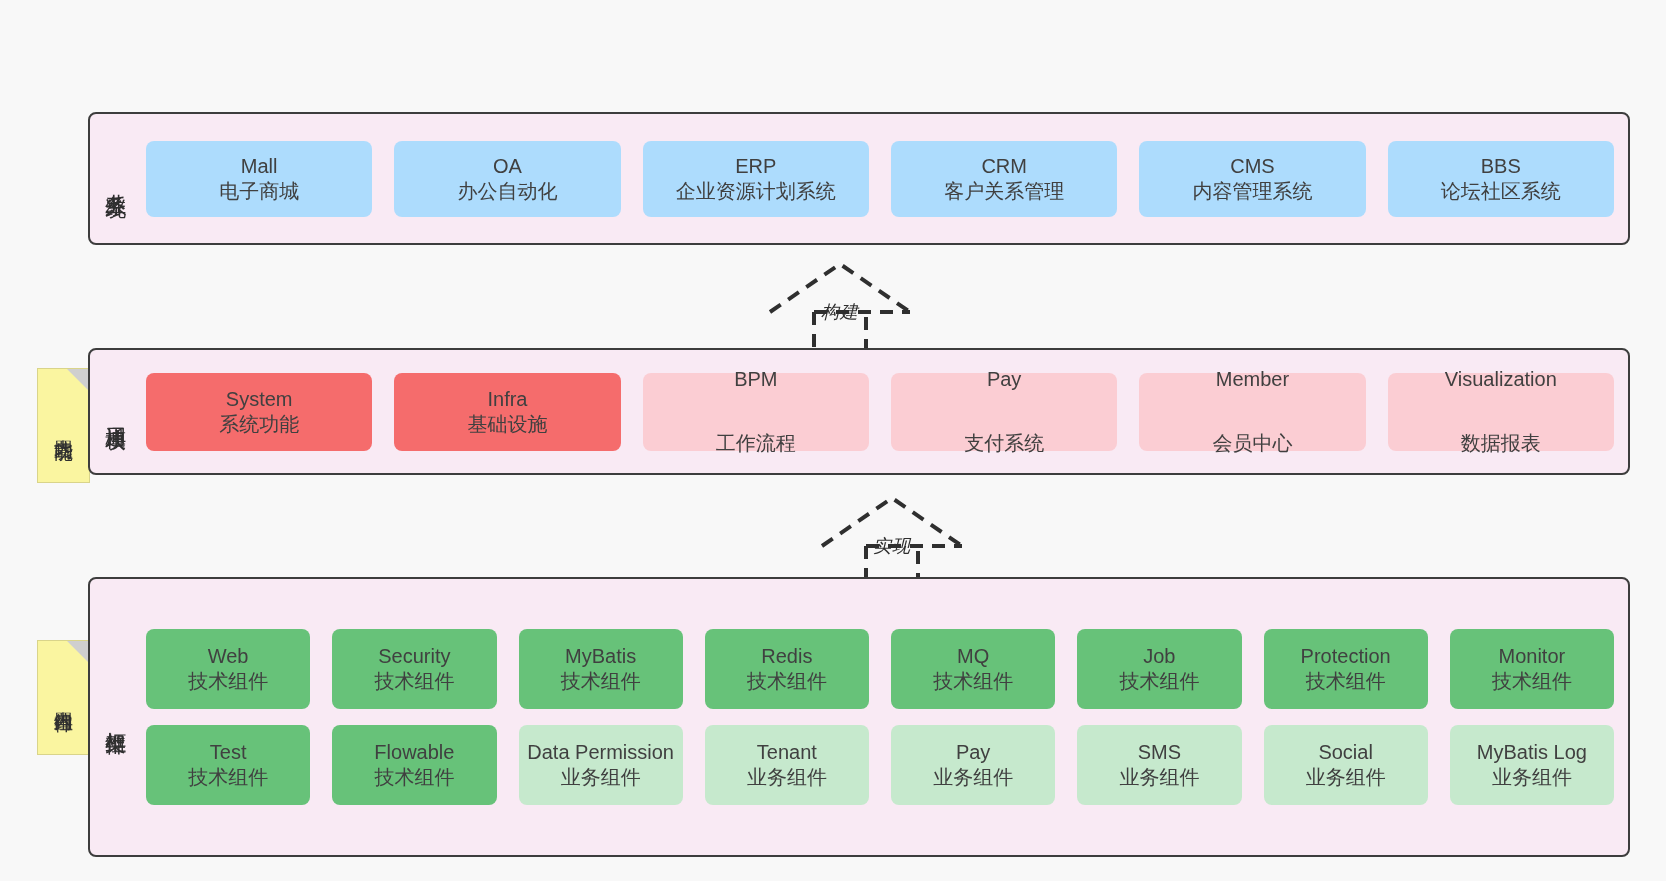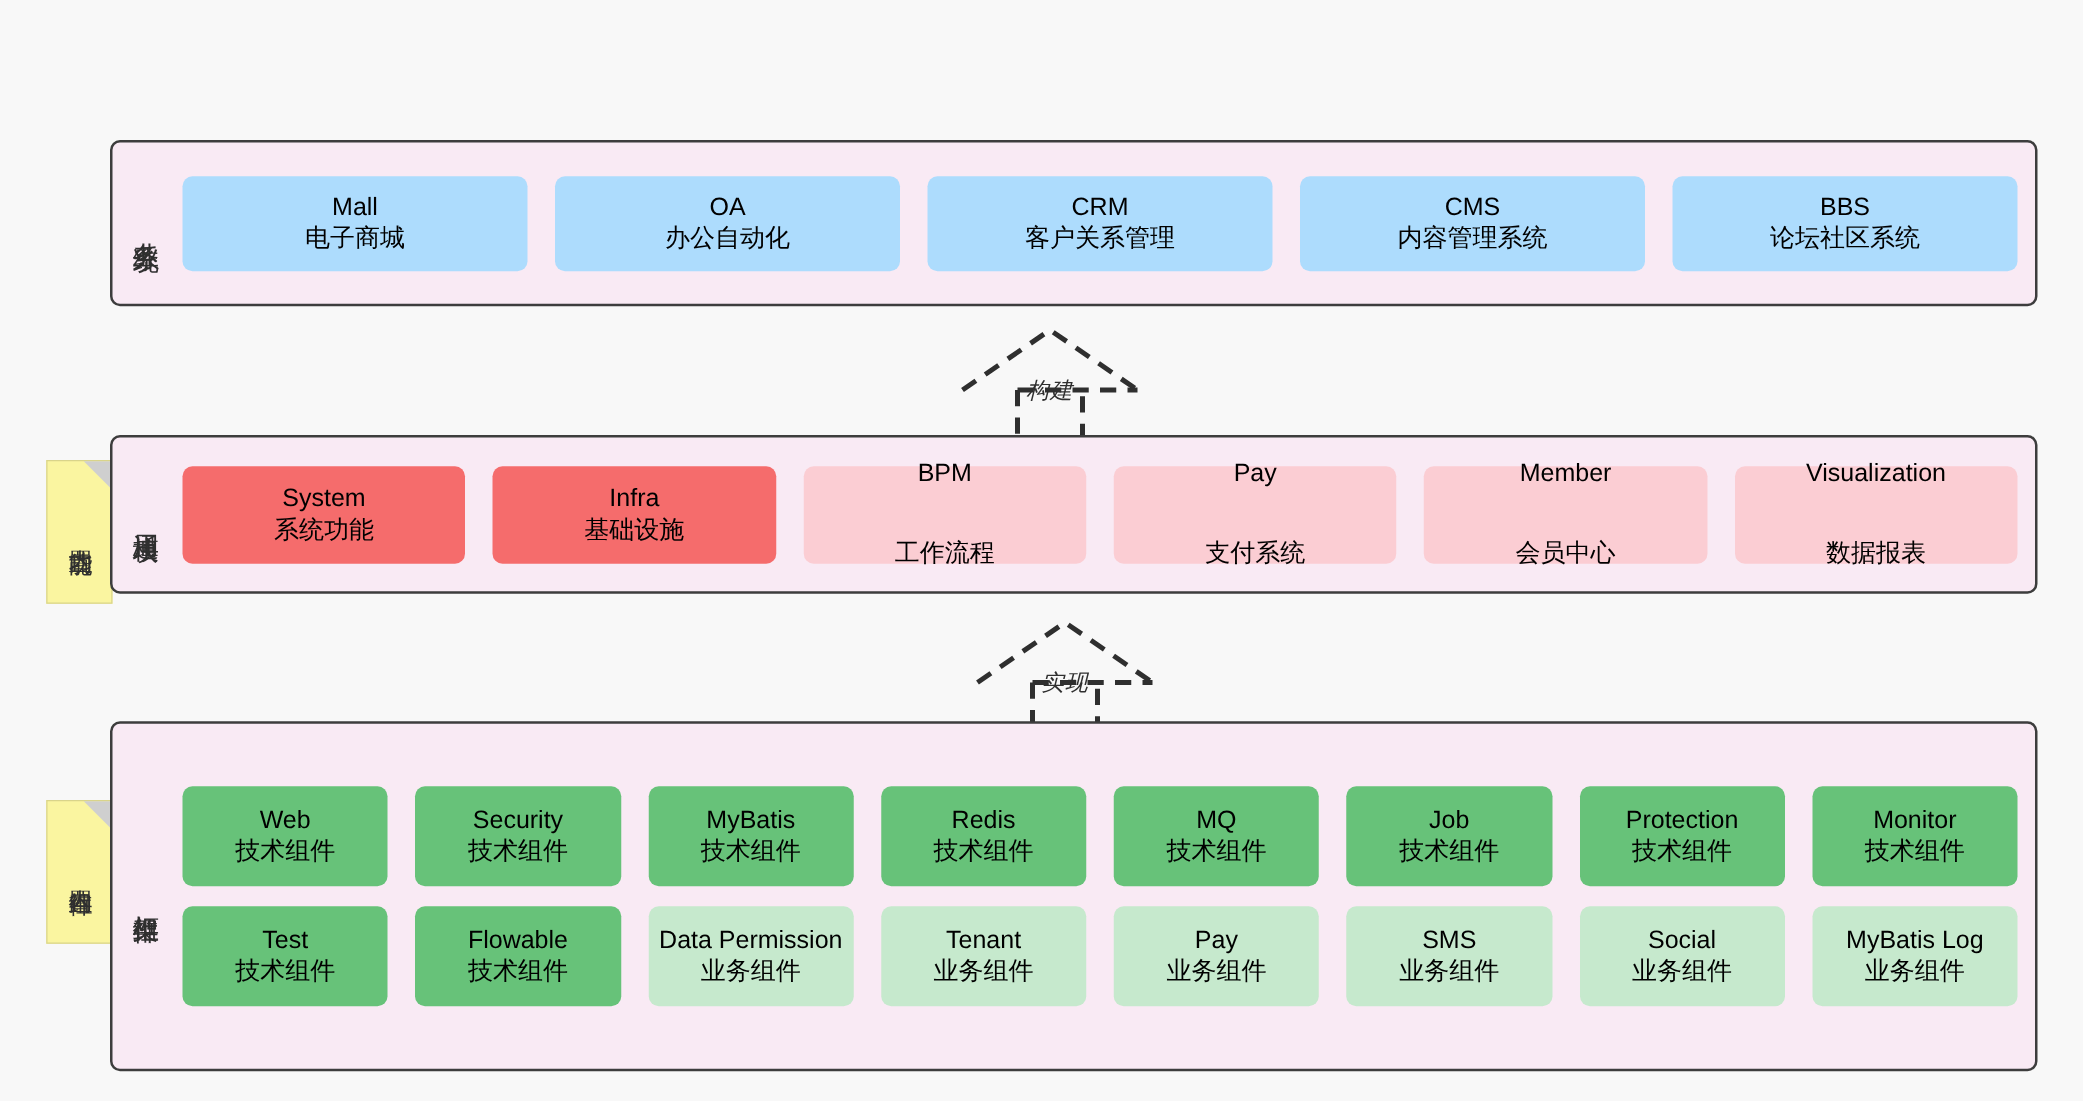--- a/index.html
+++ b/index.html
@@ -55,21 +55,21 @@
   .cell {
     flex: 1 1 0;
     border-radius: 8px;
     display: flex;
     flex-direction: column;
     align-items: center;
     justify-content: center;
     text-align: center;
     font-size: 20px;
     line-height: 1.25;
-    color: #000000;
+    color: #404040;
     box-sizing: border-box;
     padding: 6px 4px;
   }
   .cell .en { display: block; }
   .cell .cn { display: block; }
 
   
   #layer-business {
     left: 88px;
     top: 112px;
@@ -154,36 +154,40 @@
     transform: translateX(-50%);
     top: 42px;
     font-size: 18px;
     color: #2f2f2f;
     background: transparent;
     white-space: nowrap;
     letter-spacing: 1px;
     font-style: italic;
   }
   #arrow-build  { left: 760px; top: 258px; }
-  #arrow-impl   { left: 772px; top: 492px; }
+  #arrow-impl   { left: 812px; top: 492px; }
 </style>
 </head>
 <body>
 
 <div class="layer" id="layer-business">
   <div class="layer-title">业务系统</div>
   <div class="layer-body">
     <div class="row">
       <div class="cell">
         <span class="en">Mall</span>
         <span class="cn">电子商城</span>
       </div>
       <div class="cell">
         <span class="en">OA</span>
         <span class="cn">办公自动化</span>
+      </div>
+      <div class="cell">
+        <span class="en">ERP</span>
+        <span class="cn">企业资源计划系统</span>
       </div>
       <div class="cell">
         <span class="en">CRM</span>
         <span class="cn">客户关系管理</span>
       </div>
       <div class="cell">
         <span class="en">CMS</span>
         <span class="cn">内容管理系统</span>
       </div>
       <div class="cell">

